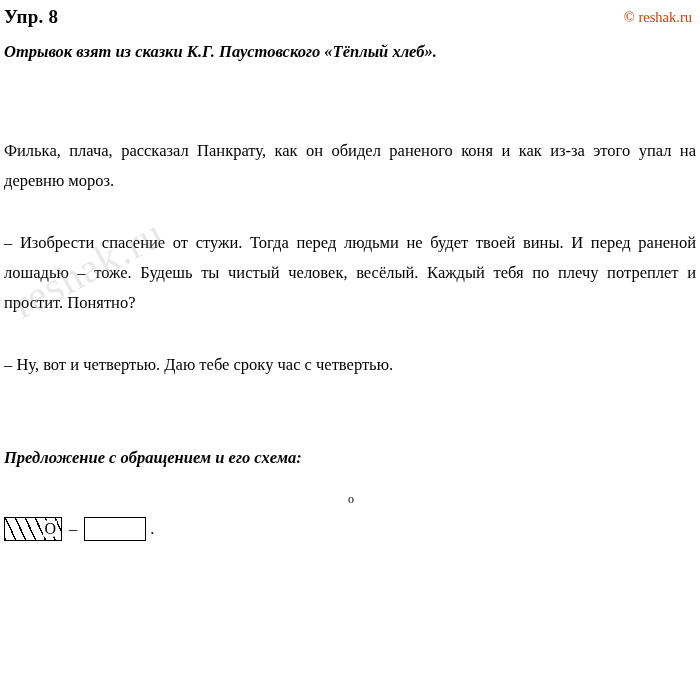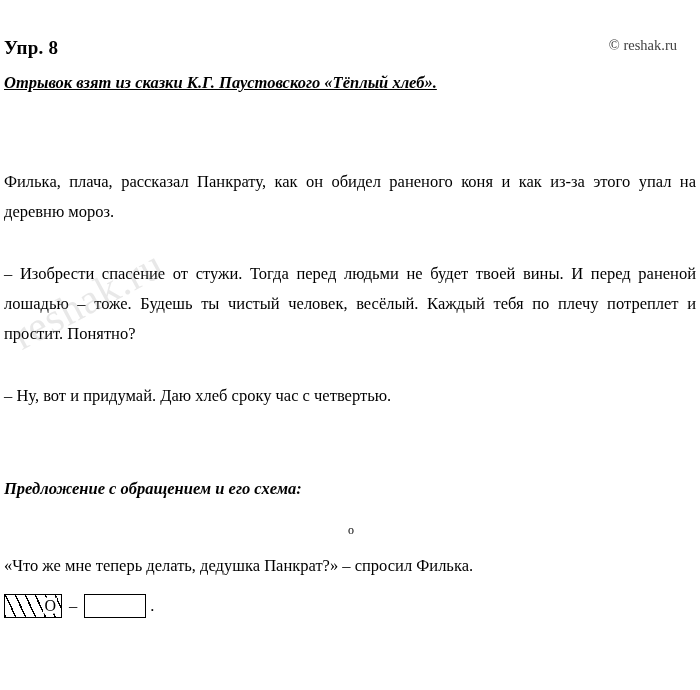--- a/index.html
+++ b/index.html
@@ -18,43 +18,41 @@
   .page {
     position: relative;
     width: 700px;
     height: 690px;
     padding: 0;
     box-sizing: border-box;
   }
   .header-row {
     position: relative;
     display: flex;
-    align-items: flex-start;
+    align-items: center;
     justify-content: space-between;
-    padding: 6px 23px 0 4px;
-    margin-top: 31px;
+    padding: 6px 8px 0 4px;
   }
   .ex-title {
     font-size: 19px;
     font-weight: bold;
     font-family: "Liberation Serif", serif;
     letter-spacing: 0.2px;
   }
   .copyright {
     font-size: 14.5px;
-    color: #404040;
+    color: #c2410c;
     font-family: "Liberation Serif", serif;
   }
   .subtitle {
     margin: 14px 0 0 4px;
     font-size: 16.5px;
     font-style: italic;
     font-weight: bold;
     font-family: "Liberation Serif", serif;
-    text-decoration: underline;
   }
   .para {
     margin: 16px 4px 0 4px;
     font-size: 16.5px;
     line-height: 30px;
     text-align: justify;
   }
   .gap-large { height: 44px; }
   .gap-med { height: 14px; }
   .gap-small { height: 8px; }
@@ -167,34 +165,33 @@
 
   <div class="gap-small"></div>
 
   <div class="para">– Изобрести спасение от стужи. Тогда перед людьми не будет твоей вины. И перед раненой лошадью – тоже. Будешь ты чистый человек, весёлый. Каждый тебя по плечу потреплет и простит. Понятно?</div>
 
   <div class="gap-small"></div>
 
 
   <div class="gap-small"></div>
 
-  <div class="para">– Ну, вот и придумай. Даю хлеб сроку час с четвертью.</div>
+  <div class="para">– Ну, вот и четвертью. Даю тебе сроку час с четвертью.</div>
 
   <div class="gap-large"></div>
   <div class="gap-med"></div>
 
   <div class="section-heading">Предложение с обращением и его схема:</div>
 
   <div class="gap-med"></div>
 
   <div class="sup-mark-wrap">
     <span class="sup-mark">о</span>
   </div>
 
-  <div class="para">«Что же мне теперь делать, дедушка Панкрат?» – спросил Филька.</div>
 
   <div class="scheme-row">
     <span class="box-hatched">
       <span class="hatch"></span>
       <span class="o-letter">О</span>
     </span>
     <span class="dash-sep">–</span>
     <span class="box-empty"></span>
     <span class="period">.</span>
   </div>

